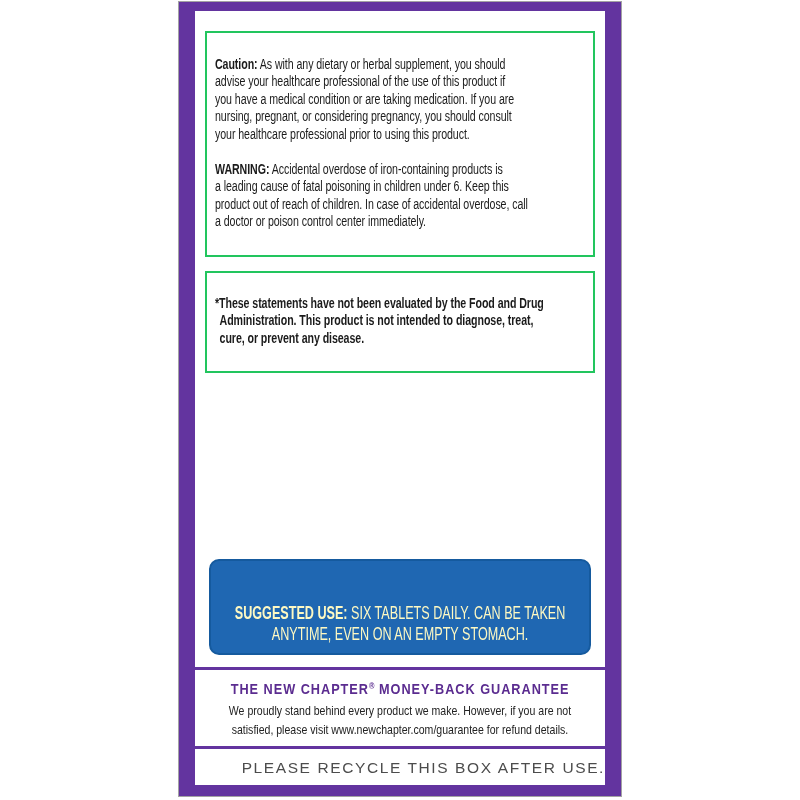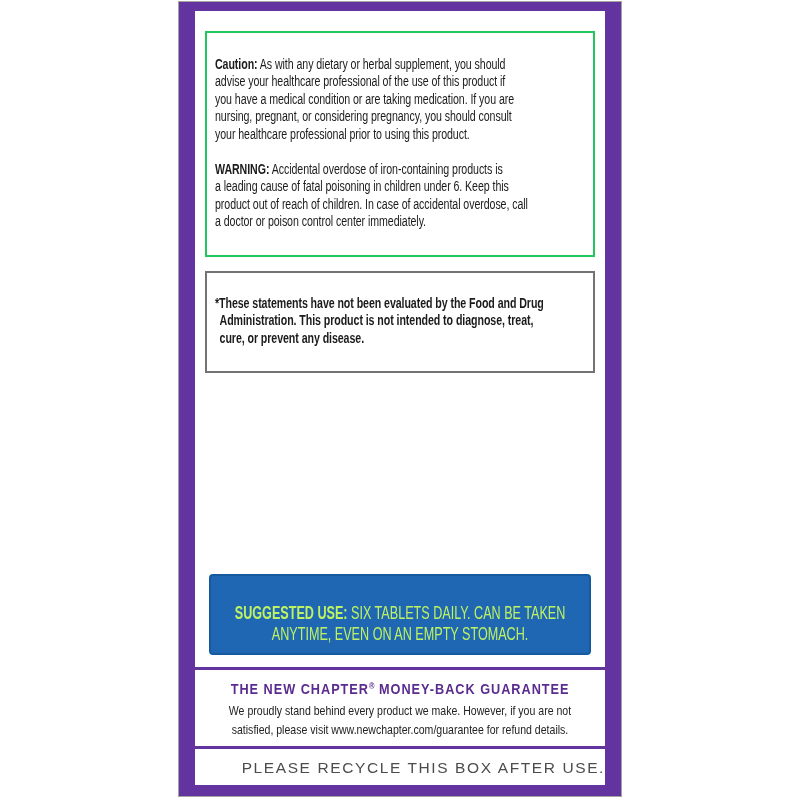--- a/index.html
+++ b/index.html
@@ -26,44 +26,44 @@
     overflow: hidden;
   }
   .caution-box {
     margin: 20px 10px 0 10px;
     border: 2px solid #22c55e;
     padding: 5px 8px 7px 8px;
     overflow: hidden;
   }
   .fda-box {
     margin: 14px 10px 0 10px;
-    border: 2px solid #737373;
+    border: 2px solid #22c55e;
     padding: 4px 8px 6px 8px;
     overflow: hidden;
   }
   .textblock {
     font-size: 14px;
     line-height: 17.5px;
     color: var(--text_black, #1b1b1b);
     letter-spacing: -0.1px;
     white-space: pre-line;
   }
   .textblock p { margin: 0; }
   .lead { font-weight: bold; }
   .squeeze76 { width: 131.6%; transform: scaleX(0.76); transform-origin: left top; }
   .fda-text { font-weight: bold; padding-left: 6px; text-indent: -6px; }
   .spacer { flex: 1; }
   .banner {
     margin: 0 14px 12px 14px;
     background: var(--banner_blue, #1f67b2);
     border: 2px solid var(--banner_blue_border, #155a9e);
-    border-radius: 4px;
-    color: #bef264;
+    border-radius: 10px;
+    color: #fef9c3;
     text-align: center;
-    padding: 5px 6px 7px 6px;
+    padding: 20px 6px 7px 6px;
     overflow: hidden;
   }
   .banner-text {
     font-size: 18px;
     line-height: 21.5px;
     white-space: pre-line;
   }
   .squeeze70 { width: 142.9%; transform: scaleX(0.70); transform-origin: left top; }
   .rule { height: 3px; background: var(--brand_purple, #63349f); flex: none; }
   .guarantee { text-align: center; padding: 7px 0 7px 0; overflow: hidden; }

